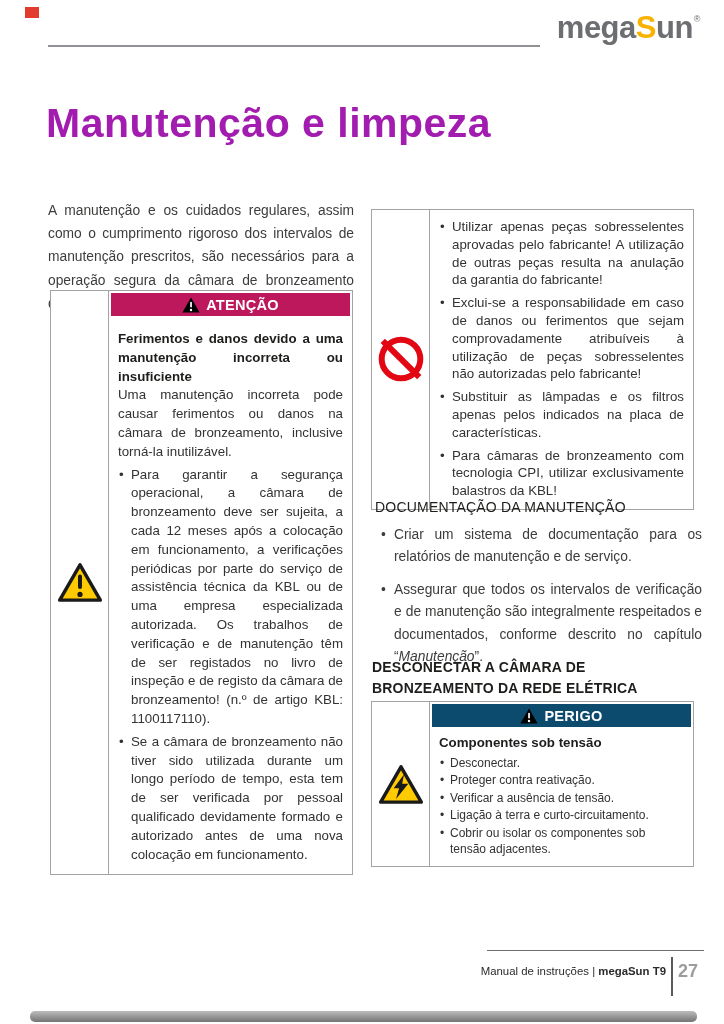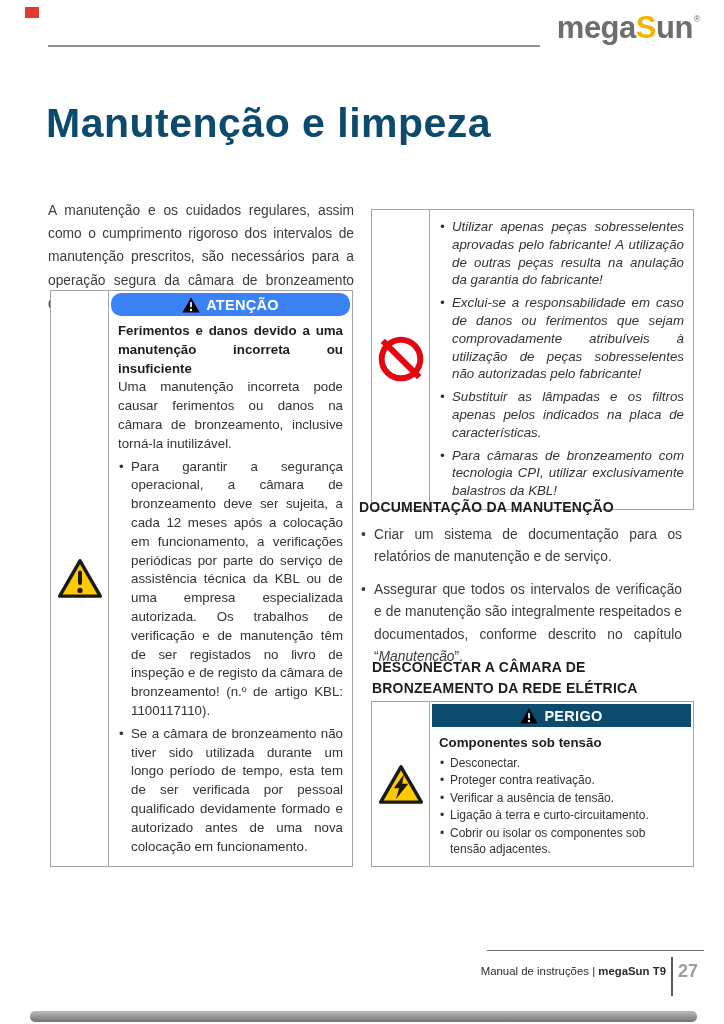--- a/index.html
+++ b/index.html
@@ -7,53 +7,53 @@
         font-family:"Liberation Sans",sans-serif;color:#3a3a3a;}
 
   
   .chapter-marker{position:absolute;left:25px;top:7px;width:14px;height:11px;background:#e23a2c;}
   .header-rule{position:absolute;left:48px;top:45px;width:492px;height:1.5px;background:#8f9194;}
   .logo{position:absolute;top:10px;right:24px;font-size:31px;font-weight:bold;color:#6d6e71;letter-spacing:-0.5px;}
   .logo .accent{color:#f9b200;}
   .logo sup{font-size:9px;color:#6d6e71;vertical-align:16px;margin-left:1px;font-weight:normal;}
 
   .page-title{position:absolute;left:46px;top:100px;margin:0;font-size:41px;font-weight:bold;
-              color:#0c4a6e;letter-spacing:0.5px;}
+              color:#a21caf;letter-spacing:0.5px;}
 
   
   .intro{position:absolute;left:48px;top:199px;width:306px;margin:0;font-size:13.8px;
          line-height:23.2px;text-align:justify;color:#3c3c3b;}
 
   
   .warnbox{position:absolute;display:flex;border:1px solid #a3a3a3;background:#fff;}
   .icon-cell{width:57px;border-right:1px solid #a3a3a3;display:flex;align-items:center;justify-content:center;}
   .content-cell{flex:1;display:flex;flex-direction:column;padding:2px;}
   .bar{height:23px;display:flex;align-items:center;justify-content:center;gap:6px;
        color:#ffffff;font-weight:bold;font-size:14.5px;letter-spacing:0.3px;}
-  .bar-orange{background:#3b82f6;border-radius:10px;}
+  .bar-orange{background:#be185d;}
   .bar-red{background:#0c4a6e;}
-  .box-body{padding:4px 7px 8px 7px;font-size:13.3px;line-height:18.8px;text-align:justify;color:#333;}
+  .box-body{padding:12px 7px 8px 7px;font-size:13.3px;line-height:18.8px;text-align:justify;color:#333;}
   .box-body p{margin:0;}
   .box-title{font-weight:bold;margin-top:2px !important;color:#1d1d1b;}
   ul.box-list{list-style:none;margin:3px 0 0;padding:0;}
   ul.box-list li{position:relative;padding-left:13px;margin-top:4px;}
   ul.box-list li::before{content:"\2022";position:absolute;left:1px;}
 
   .attention-box{left:50px;top:290px;width:301px;}
 
   .spare-box{left:371px;top:209px;width:321px;}
   .spare-box .box-body{font-size:13.3px;line-height:17.8px;padding:6px 7px 7px 7px;}
-  .spare-box ul.box-list{margin-top:0;font-style:italic;}
+  .spare-box ul.box-list{margin-top:0;}
   .spare-box ul.box-list li{margin-top:5px;}
   .spare-box ul.box-list li:first-child{margin-top:0;}
 
   
-  .doc-heading{position:absolute;left:359px;top:499px;margin:0;font-size:14px;font-weight:bold;
+  .doc-heading{position:absolute;left:375px;top:499px;margin:0;font-size:14px;font-weight:normal;
                color:#1d1d1b;letter-spacing:0.2px;}
-  .plain-list{position:absolute;left:360px;top:524px;width:322px;list-style:none;margin:0;padding:0;
+  .plain-list{position:absolute;left:380px;top:524px;width:322px;list-style:none;margin:0;padding:0;
               font-size:13.8px;line-height:22.4px;text-align:justify;color:#3c3c3b;}
   .plain-list li{position:relative;padding-left:14px;margin-top:10px;}
   .plain-list li:first-child{margin-top:0;}
   .plain-list li::before{content:"\2022";position:absolute;left:1px;}
 
   .disconnect-heading{position:absolute;left:372px;top:657px;margin:0;font-size:14px;font-weight:bold;
                       color:#1d1d1b;line-height:21px;letter-spacing:0.2px;}
 
   .danger-box{left:371px;top:701px;width:321px;}
   .danger-box .box-body{font-size:13.3px;line-height:19px;padding:4px 7px 7px 7px;}

